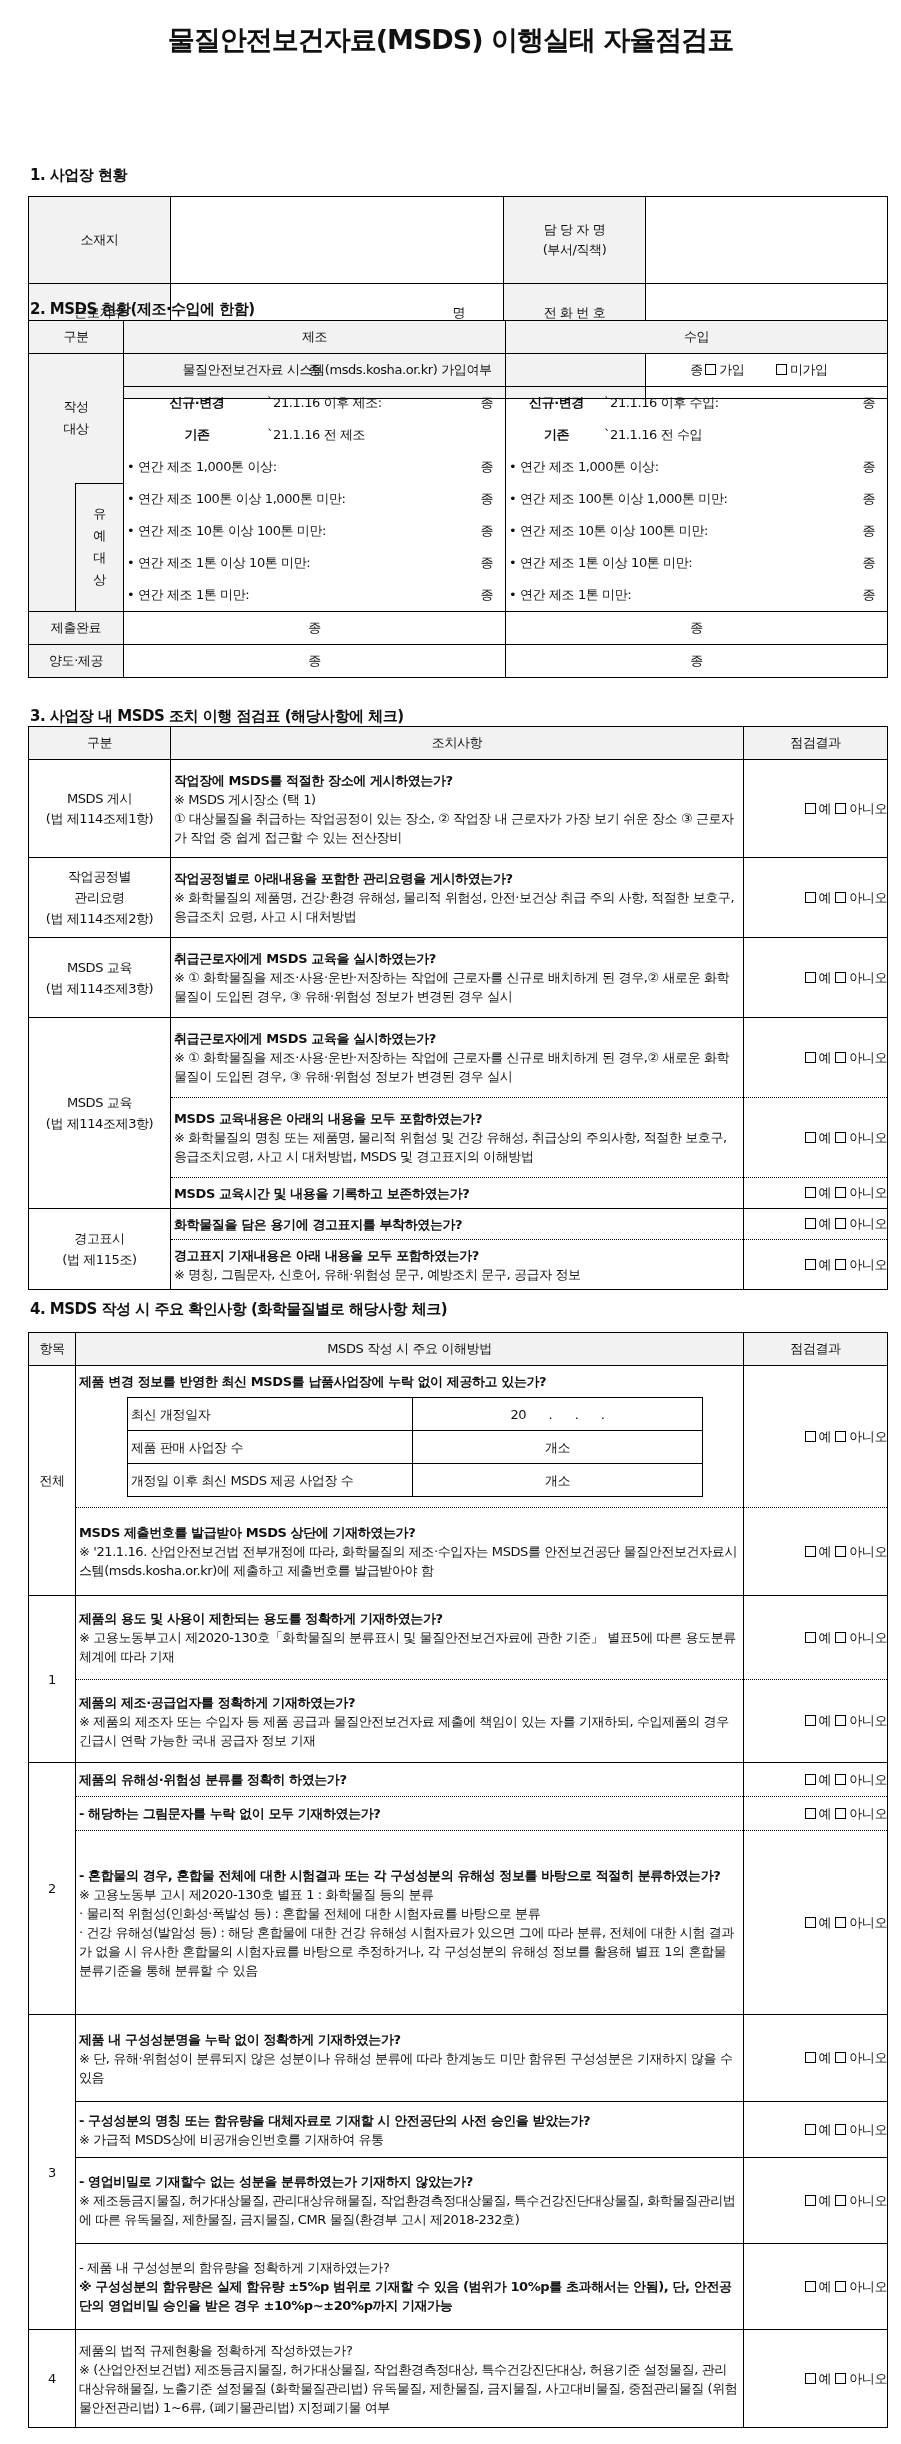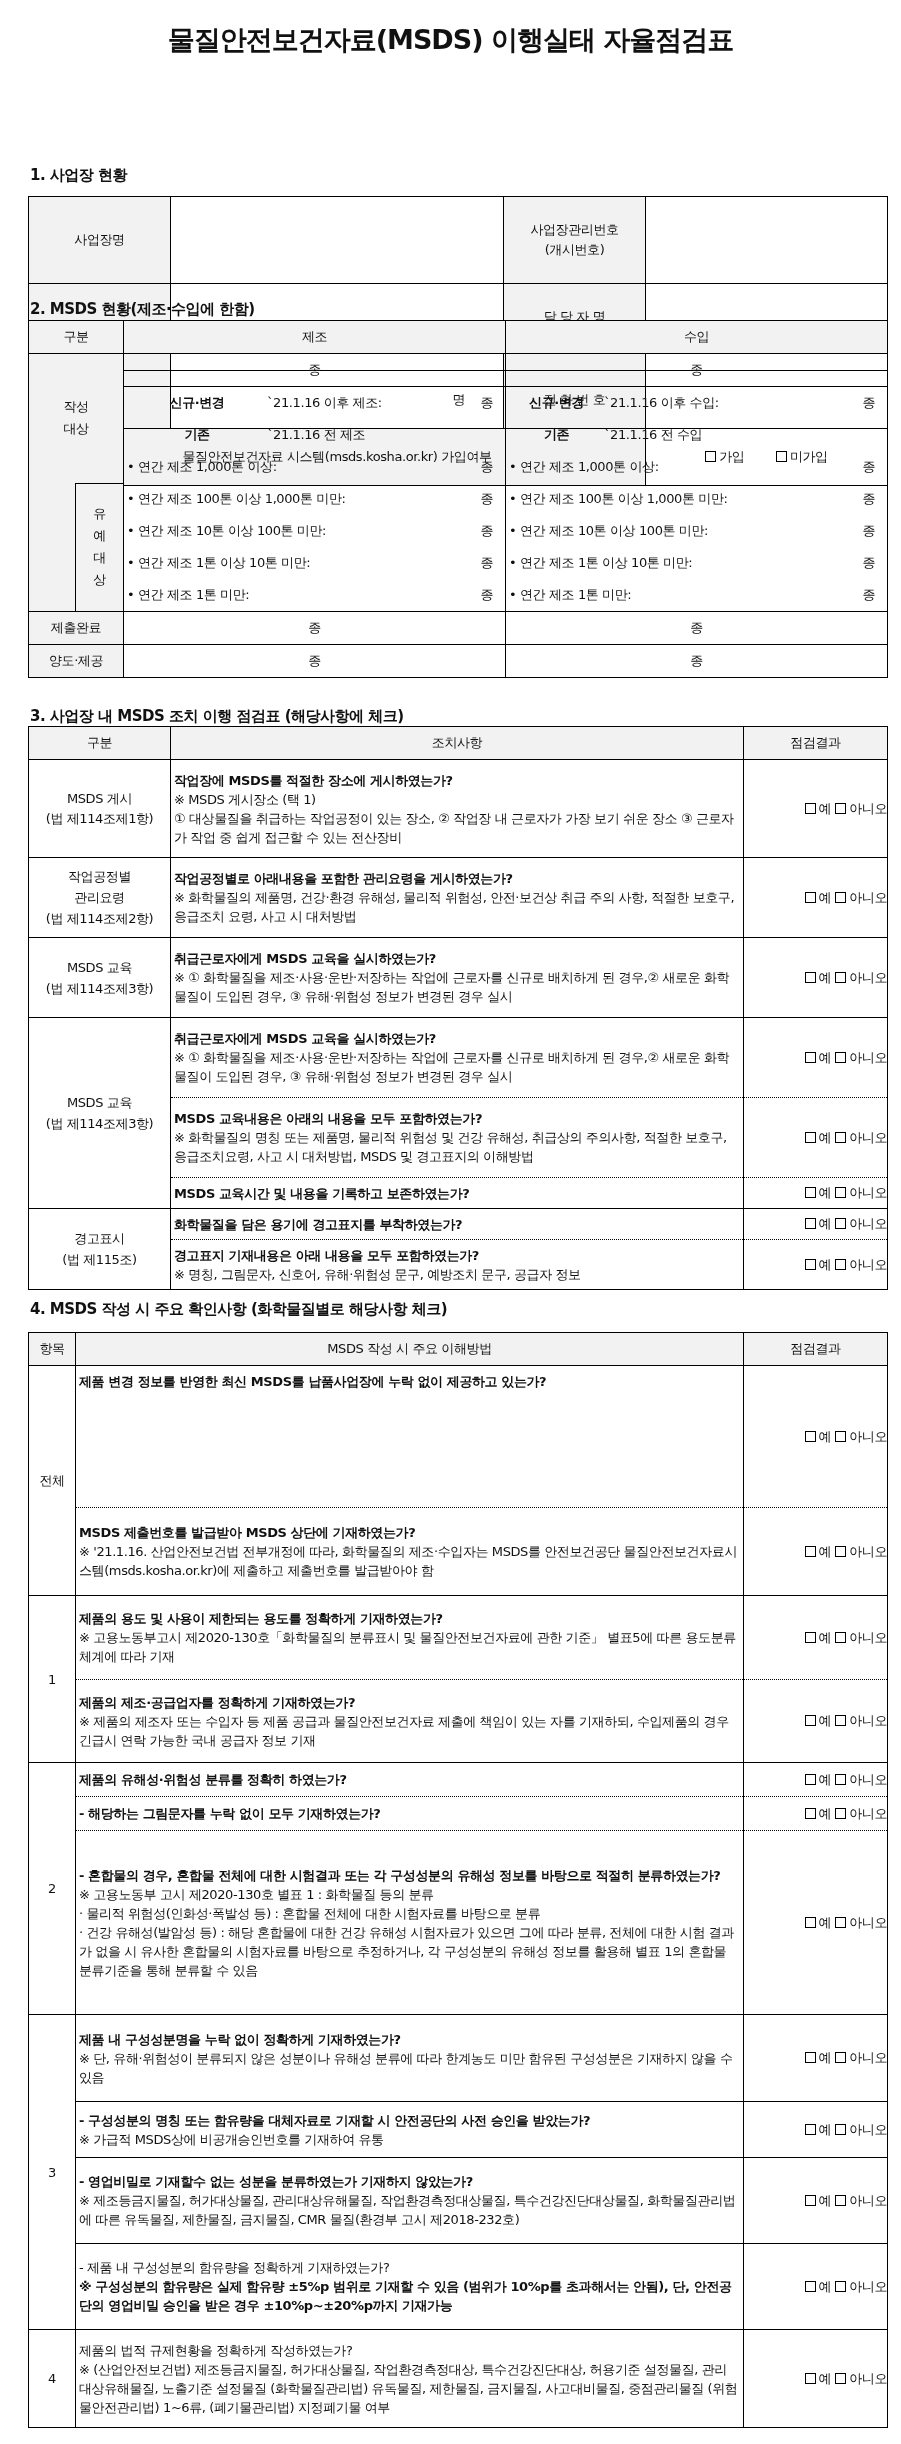--- a/index.html
+++ b/index.html
@@ -31,26 +31,20 @@
 
 <div class="sec-title" style="top:166px">1. 사업장 현황</div>
 <table style="top:196px">
   <colgroup>
       <col style="width:142px">
       <col style="width:333px">
       <col style="width:142px">
       <col style="width:242px">
     </colgroup>
   <tbody>
-      <tr style="height:87px">
-    <td class="gray center">사업장명</td>
-    <td></td>
-    <td class="gray center" style="line-height:20px"><span>사업장관리번호</span><br><span>(개시번호)</span></td>
-    <td></td>
-  </tr>
   <tr style="height:87px">
     <td class="gray center">소재지</td>
     <td></td>
     <td class="gray center" style="line-height:20px"><span>담 당 자 명</span><br><span>(부서/직책)</span></td>
     <td></td>
   </tr>
   <tr style="height:58px">
     <td class="gray center">근로자수</td>
     <td class="right" style="padding-right:38px"><span>명</span></td>
     <td class="gray center">전 화 번 호</td>
@@ -295,20 +289,40 @@
       <tr style="height:33px">
     <td class="gray center">항목</td>
     <td class="gray center">MSDS 작성 시 주요 이해방법</td>
     <td class="gray center">점검결과</td>
   </tr>
 
   <tr style="height:142px">
     <td rowspan="2" class="center">전체</td>
     <td class="q" style="border-bottom:1px dotted #000;vertical-align:top;padding-top:6px">
       <span class="h">제품 변경 정보를 반영한 최신 MSDS를 납품사업장에 누락 없이 제공하고 있는가?</span>
+      <table class="inner">
+        <colgroup>
+              <col style="width:285px">
+              <col style="width:290px">
+            </colgroup>
+        <tbody>
+              <tr>
+                <td>최신 개정일자</td>
+                <td class="center" style="white-space:pre">20      .      .      .</td>
+              </tr>
+        <tr>
+                <td>제품 판매 사업장 수</td>
+                <td class="center">개소</td>
+              </tr>
+        <tr>
+                <td>개정일 이후 최신 MSDS 제공 사업장 수</td>
+                <td class="center">개소</td>
+              </tr>
+      </tbody>
+          </table>
     </td>
     <td class="chk" style="border-bottom:1px dotted #000"><span><span class="box"></span><span class="lbl">예</span></span><span><span class="box"></span><span>아니오</span></span></td>
   </tr>
   <tr style="height:88px">
     <td class="q" style="border-top:1px dotted #000">
           <span class="h">MSDS 제출번호를 발급받아 MSDS 상단에 기재하였는가?</span>
           <span class="note">※ '21.1.16. 산업안전보건법 전부개정에 따라, 화학물질의 제조·수입자는 MSDS를 안전보건공단 물질안전보건자료시스템(msds.kosha.or.kr)에 제출하고 제출번호를 발급받아야 함</span>
         </td>
     <td class="chk" style="border-top:1px dotted #000"><span><span class="box"></span><span class="lbl">예</span></span><span><span class="box"></span><span>아니오</span></span></td>
   </tr>

